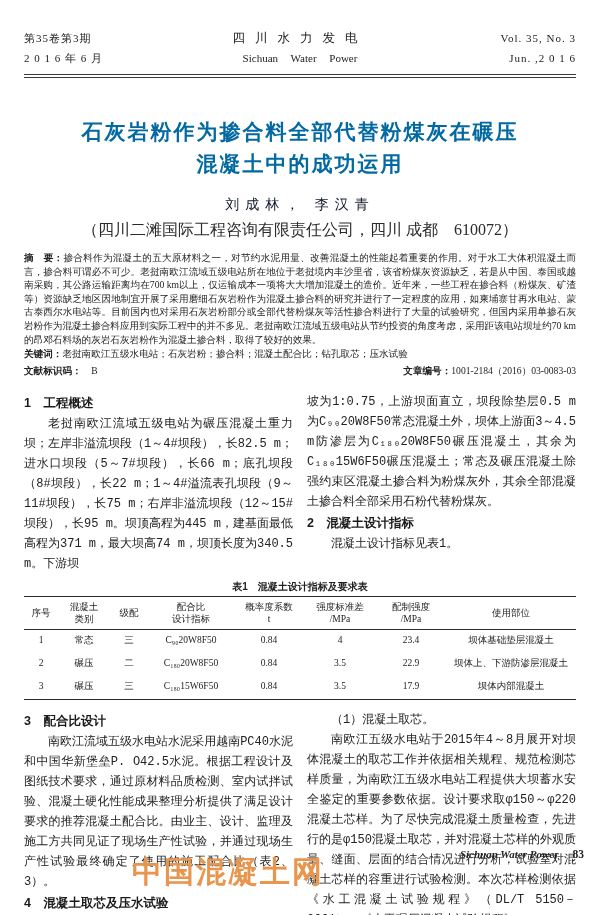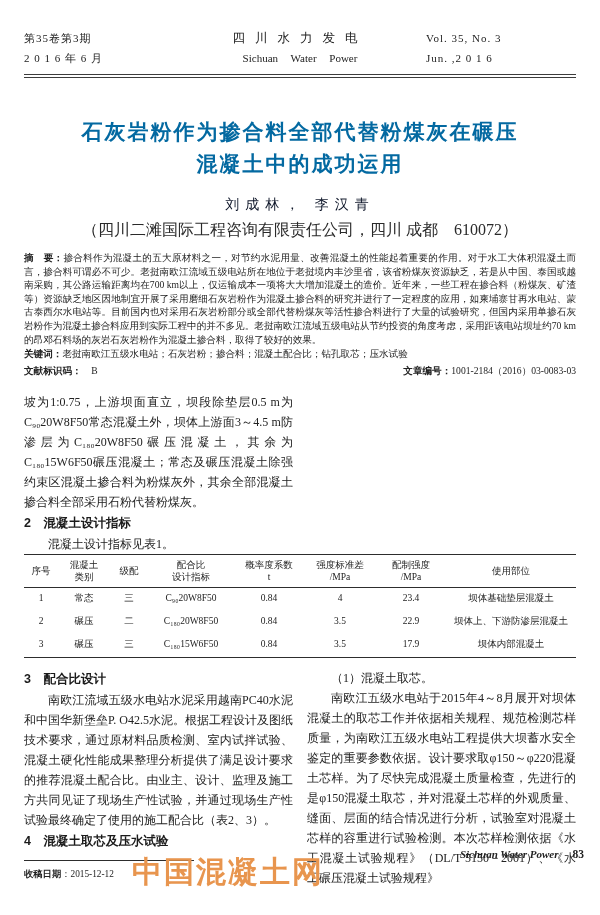--- a/index.html
+++ b/index.html
@@ -16,21 +16,21 @@
 
   
   .jheader {
     display:flex; justify-content:space-between; align-items:flex-start;
     margin:28px 24px 0 24px; font-size:11px; line-height:20px;
   }
   .jh-left { width:150px; text-align:left; letter-spacing:1px; }
   .jh-center { flex:1; text-align:center; }
   .jh-center .cn { letter-spacing:10px; font-size:12.5px; }
   .jh-center .en { word-spacing:10px; font-size:11px; }
-  .jh-right { width:150px; letter-spacing:1px;font-family:Liberation Serif, serif; }
+  .jh-right { width:150px; text-align:right; letter-spacing:1px;font-family:Liberation Serif, serif; }
   .jrule {
     margin:6px 24px 0 24px; height:2px;
     border-top:1px solid #3c3c3c; border-bottom:1px solid #3c3c3c;
   }
 
   
   .title {
     margin:38px 40px 0 40px; text-align:center;
     font-size:21px; font-weight:bold; line-height:32px; letter-spacing:2px;
     font-family:"Liberation Sans","DejaVu Sans",sans-serif; color:#0369a1;
@@ -43,21 +43,21 @@
   .lbl { font-weight:bold; font-family:"Liberation Sans","DejaVu Sans",sans-serif; }
   .kwline { margin:1px 24px 0 24px; font-size:9.6px; line-height:14px; }
   .metaline {
     margin:3px 24px 0 24px; font-size:9.6px; line-height:14px;
     display:flex; justify-content:space-between;
   }
 
   
   .cols { display:flex; gap:14px; margin:14px 24px 0 24px; }
   .col { width:269px; font-size:12px; line-height:20px; text-align:justify; }
-  .col p { margin:0; }
+  .col p { margin:0;font-family:Liberation Mono, monospace; }
   .indent { text-indent:2em; }
   .h2 {
     font-family:"Liberation Sans","DejaVu Sans",sans-serif;
     font-weight:bold; font-size:12.5px; line-height:22px; color:#1b1b1b;
   }
 
   
   .tbl-title {
     margin:6px 0 2px 0; text-align:center;
     font-family:"Liberation Sans","DejaVu Sans",sans-serif;
@@ -123,26 +123,31 @@
 
   <p class="kwline"><span class="lbl">关键词：</span><span>老挝南欧江五级水电站；石灰岩粉；掺合料；混凝土配合比；钻孔取芯；压水试验</span></p>
 
   <div class="metaline">
     <span><span class="lbl">文献标识码：</span>　<span>B</span></span>
     <span><span class="lbl">文章编号：</span><span>1001-2184（2016）03-0083-03</span></span>
   </div>
 
   <div class="cols">
     <div class="col">
+      <div class="h2">1　工程概述</div>
+      <p class="indent">老挝南欧江流域五级电站为碾压混凝土重力坝；左岸非溢流坝段（1～4#坝段），长82.5 m；进水口坝段（5～7#坝段），长66 m；底孔坝段（8#坝段），长22 m；1～4#溢流表孔坝段（9～11#坝段），长75 m；右岸非溢流坝段（12～15#坝段），长95 m。坝顶高程为445 m，建基面最低高程为371 m，最大坝高74 m，坝顶长度为340.5 m。下游坝</p>
+    </div>
+    <div class="col">
       <p>坡为1:0.75，上游坝面直立，坝段除垫层0.5 m为C₉₀20W8F50常态混凝土外，坝体上游面3～4.5 m防渗层为C₁₈₀20W8F50碾压混凝土，其余为C₁₈₀15W6F50碾压混凝土；常态及碾压混凝土除强约束区混凝土掺合料为粉煤灰外，其余全部混凝土掺合料全部采用石粉代替粉煤灰。</p>
       <div class="h2">2　混凝土设计指标</div>
       <p class="indent">混凝土设计指标见表1。</p>
     </div>
   </div>
 
+  <div class="tbl-title">表1　混凝土设计指标及要求表</div>
   <table class="tbl">
     <colgroup>
       <col style="width:34px">
         <col style="width:52px">
         <col style="width:38px">
         <col style="width:86px">
       <col style="width:70px">
         <col style="width:72px">
         <col style="width:70px">
         <col style="width:130px">

